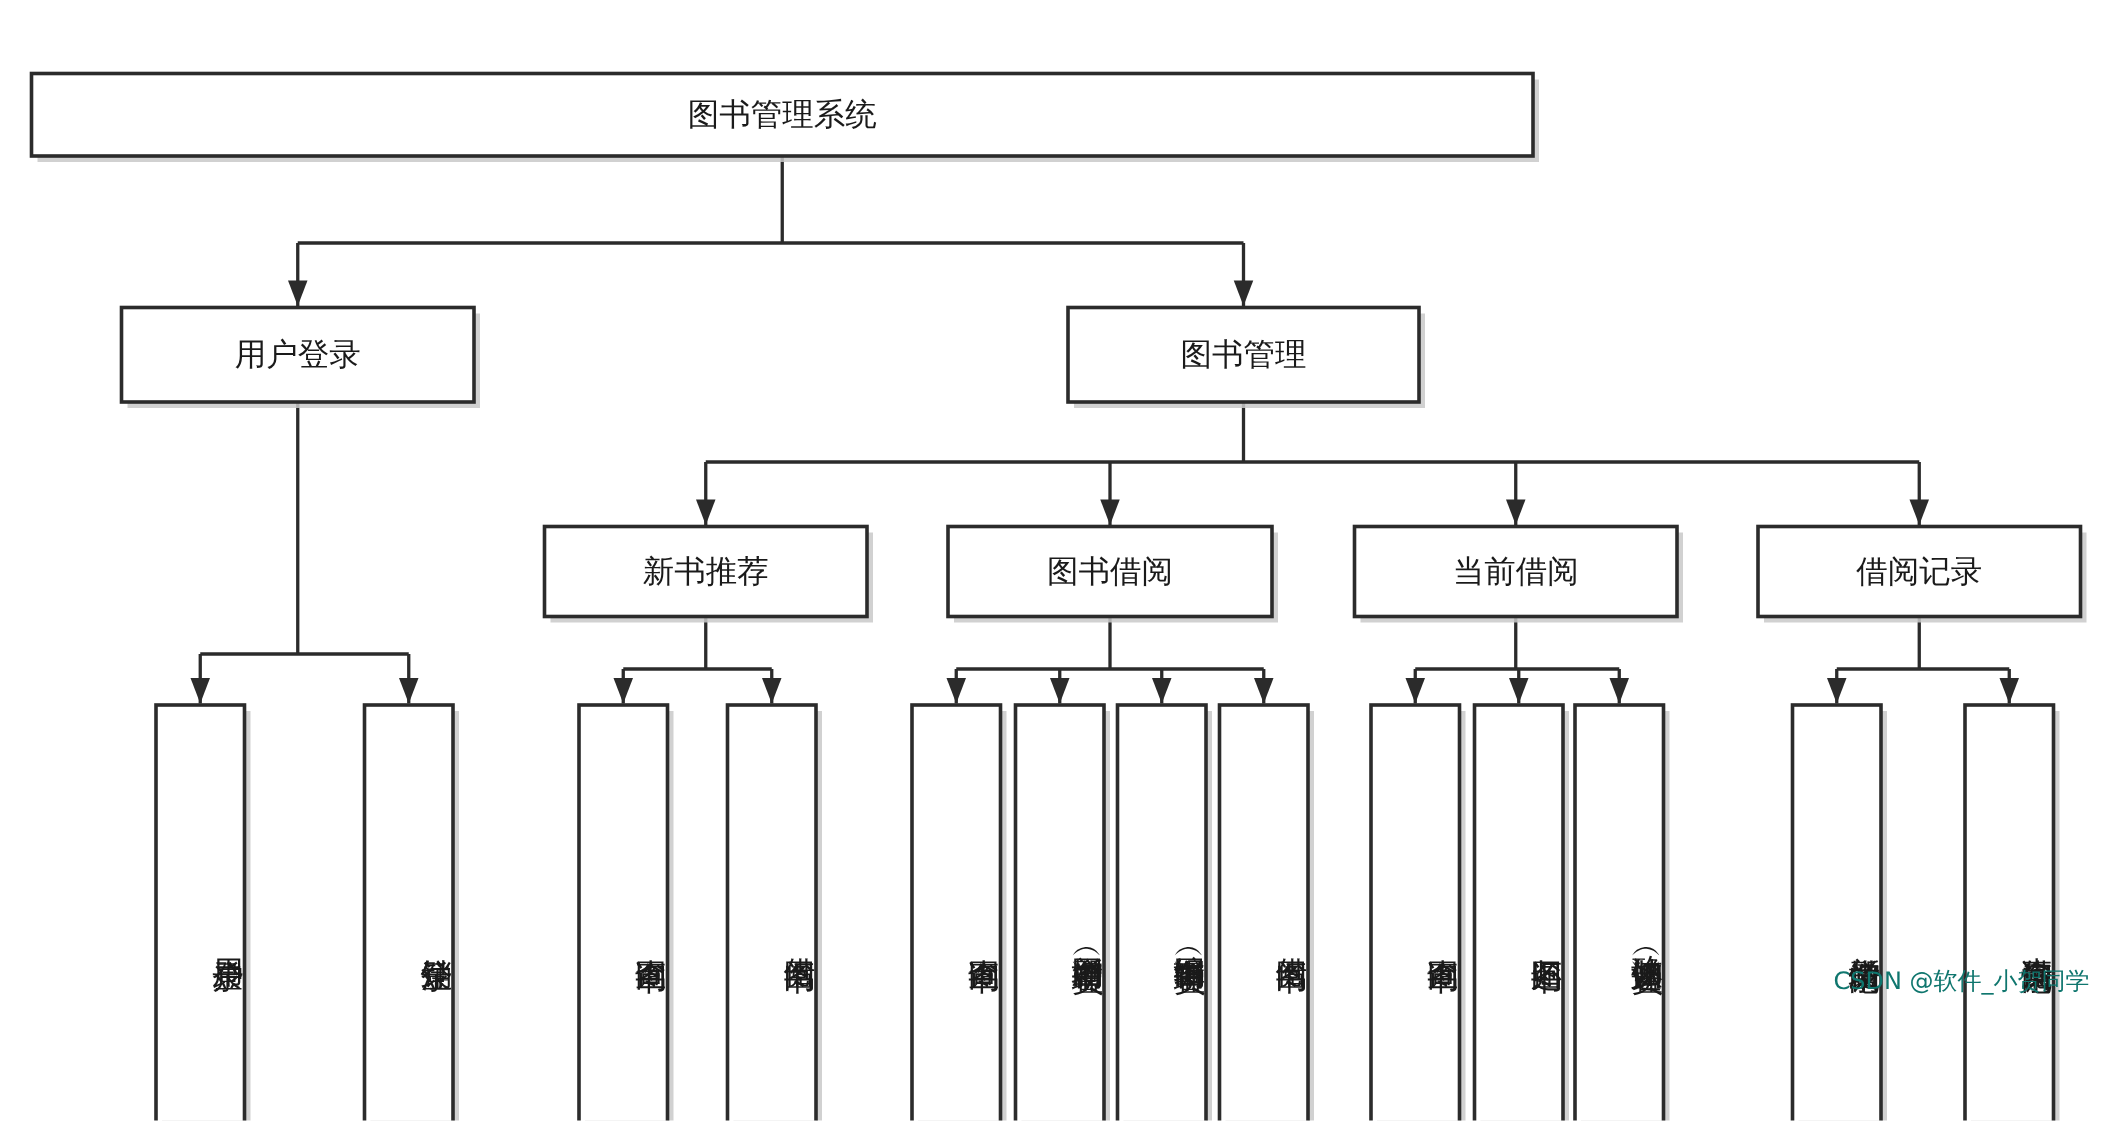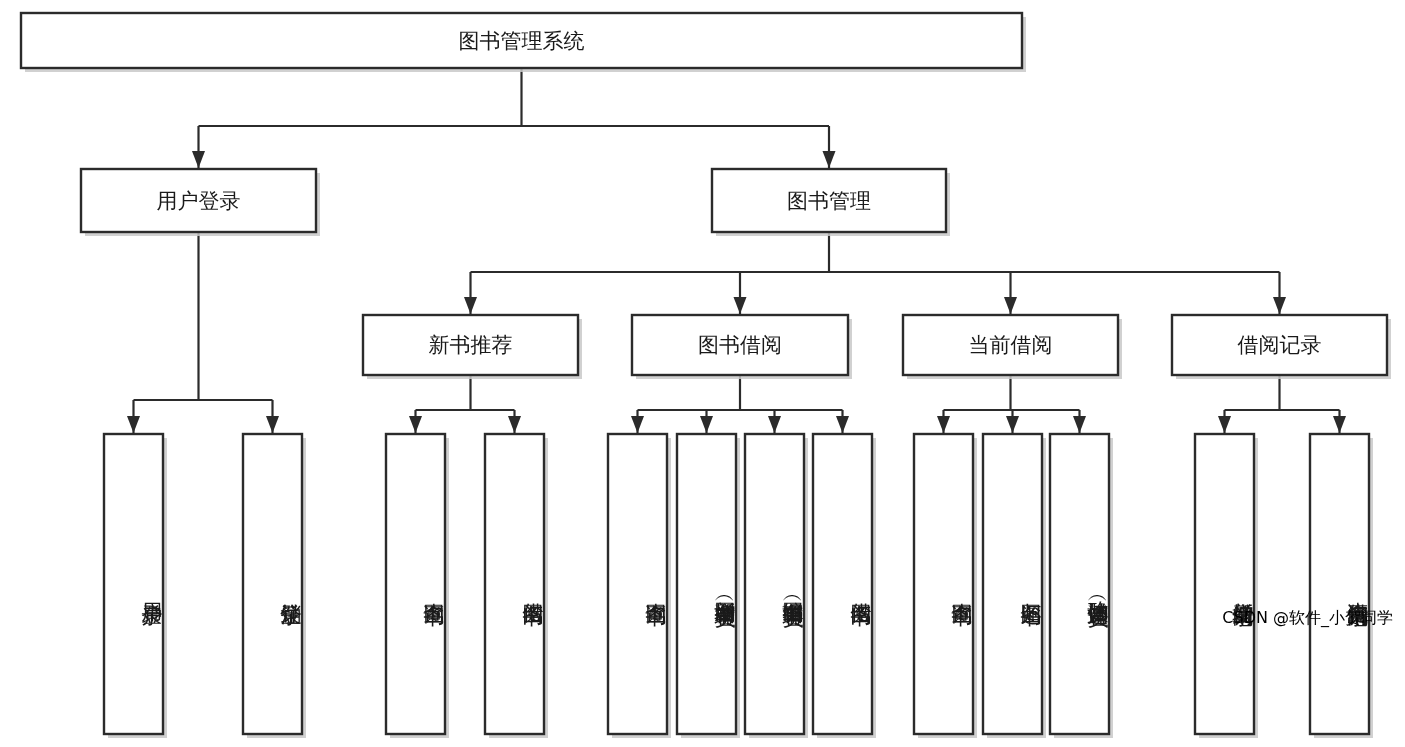--- a/index.html
+++ b/index.html
@@ -12,20 +12,21 @@
     height: 747px;
     font-family: "DejaVu Sans", "Liberation Sans", sans-serif;
     overflow: hidden;
     position: relative;
   }
   #diagram-root {
     position: relative;
     width: 1405px;
     height: 635px;
     background: #ffffff;
+    margin-top: 36px;
   }
   svg.flow {
     position: absolute;
     top: 0;
     left: 0;
     width: 1405px;
     height: 747px;
     display: block;
   }
   .node-box {
@@ -71,21 +72,21 @@
     justify-content: center;
     pointer-events: none;
     overflow: hidden;
   }
   .watermark {
     position: absolute;
     right: 12px;
     bottom: 6px;
     font-family: "DejaVu Sans", "Liberation Sans", sans-serif;
     font-size: 16px;
-    color: #000000;
+    color: #0f766e;
     white-space: nowrap;
   }
 </style>
 </head>
 <body>
 
 <div id="diagram-root">
 
   <svg class="flow" viewBox="0 0 1405 747">
     <g id="edges-layer">

